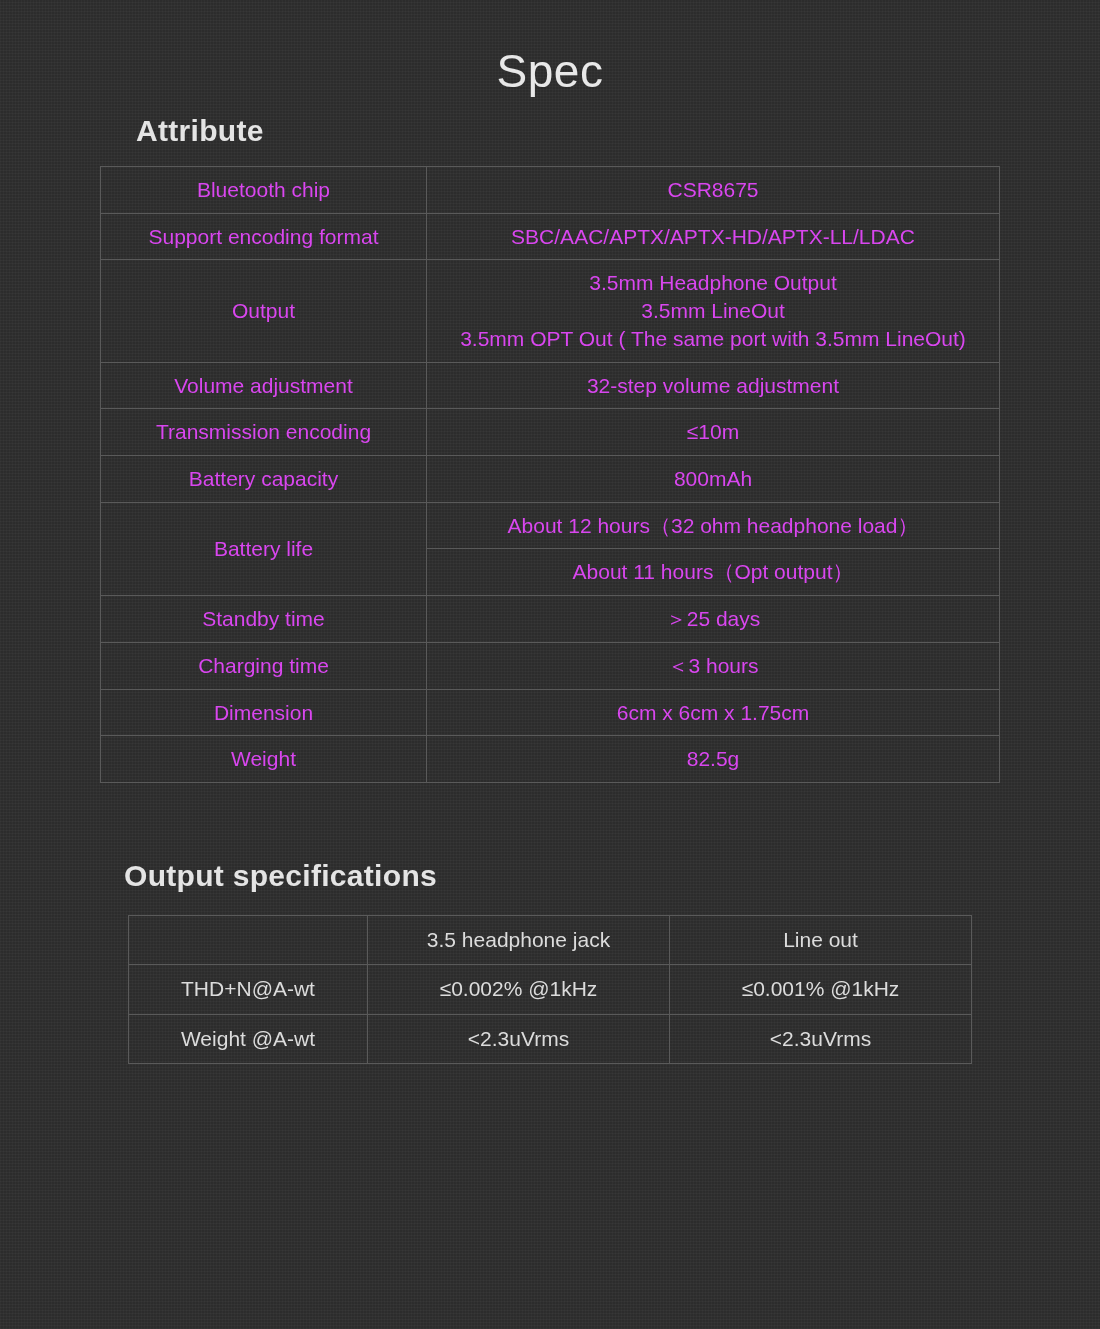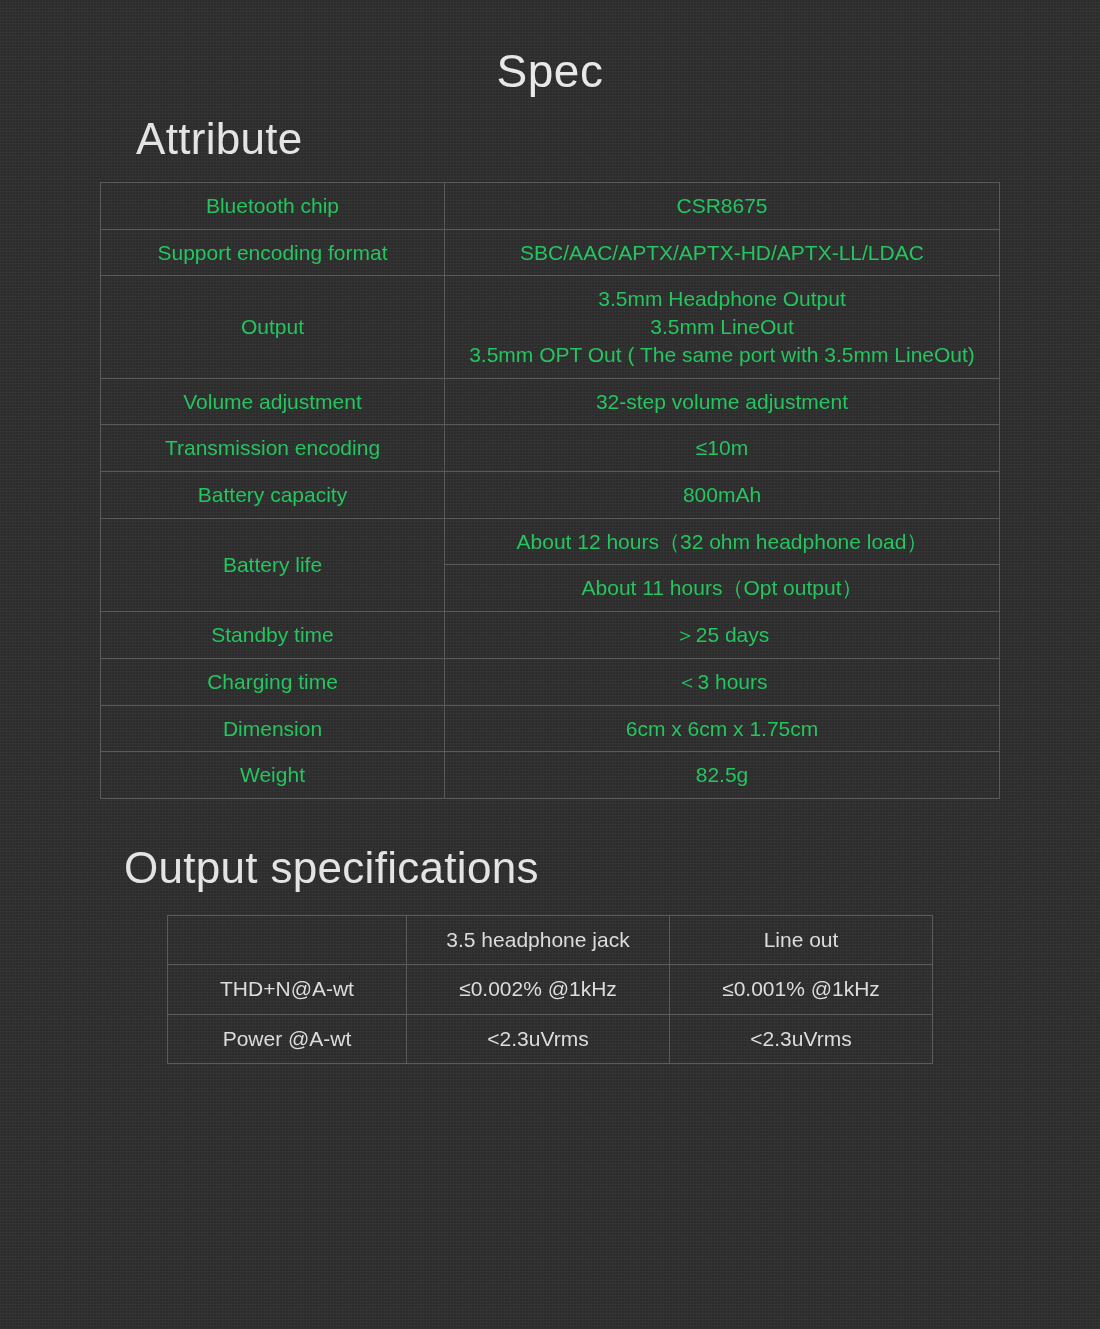--- a/index.html
+++ b/index.html
@@ -30,63 +30,63 @@
     text-align: center;
     font-size: 46px;
     font-weight: 400;
     color: #e8e8e8;
     letter-spacing: 0.5px;
     padding-top: 48px;
     line-height: 1;
   }
 
   .section-heading {
-    font-size: 44px;
-    font-weight: 400;
+    font-size: 30px;
+    font-weight: 700;
     color: #e4e4e4;
     letter-spacing: 0.3px;
     margin-left: 136px;
     margin-top: 20px;
   }
 
   .section-heading.second {
     margin-left: 124px;
-    margin-top: 44px;
+    margin-top: 76px;
   }
 
   table.spec {
     border-collapse: collapse;
     margin: 18px auto 0 auto;
     width: 900px;
     table-layout: fixed;
   }
 
   table.spec td {
     border: 1px solid #5a5a5a;
-    color: #22c55e;
+    color: #d946ef;
     font-size: 21px;
     font-weight: 400;
     text-align: center;
     vertical-align: middle;
-    padding: 9px 14px;
+    padding: 9px 5px;
     line-height: 1.32;
   }
 
   .attr-table td.label {
     width: 315px;
   }
 
   .multi-line {
     white-space: pre-line;
   }
 
   table.out-spec {
     border-collapse: collapse;
     margin: 22px auto 0 auto;
-    width: 766px;
+    width: 844px;
     table-layout: fixed;
     border-radius: 22px;
   }
 
   table.out-spec td {
     border: 1px solid #5a5a5a;
     color: #dcdcdc;
     font-size: 21px;
     text-align: center;
     vertical-align: middle;
@@ -178,20 +178,20 @@
         <td class="rowhead empty-corner"></td>
         <td>3.5 headphone jack</td>
         <td>Line out</td>
       </tr>
       <tr>
         <td class="rowhead">THD+N@A-wt</td>
         <td>≤0.002% @1kHz</td>
         <td>≤0.001% @1kHz</td>
       </tr>
       <tr>
-        <td class="rowhead">Power @A-wt</td>
+        <td class="rowhead">Weight @A-wt</td>
         <td>&lt;2.3uVrms</td>
         <td>&lt;2.3uVrms</td>
       </tr>
     </tbody>
   </table>
 
 </div>
 
 </body></html>

